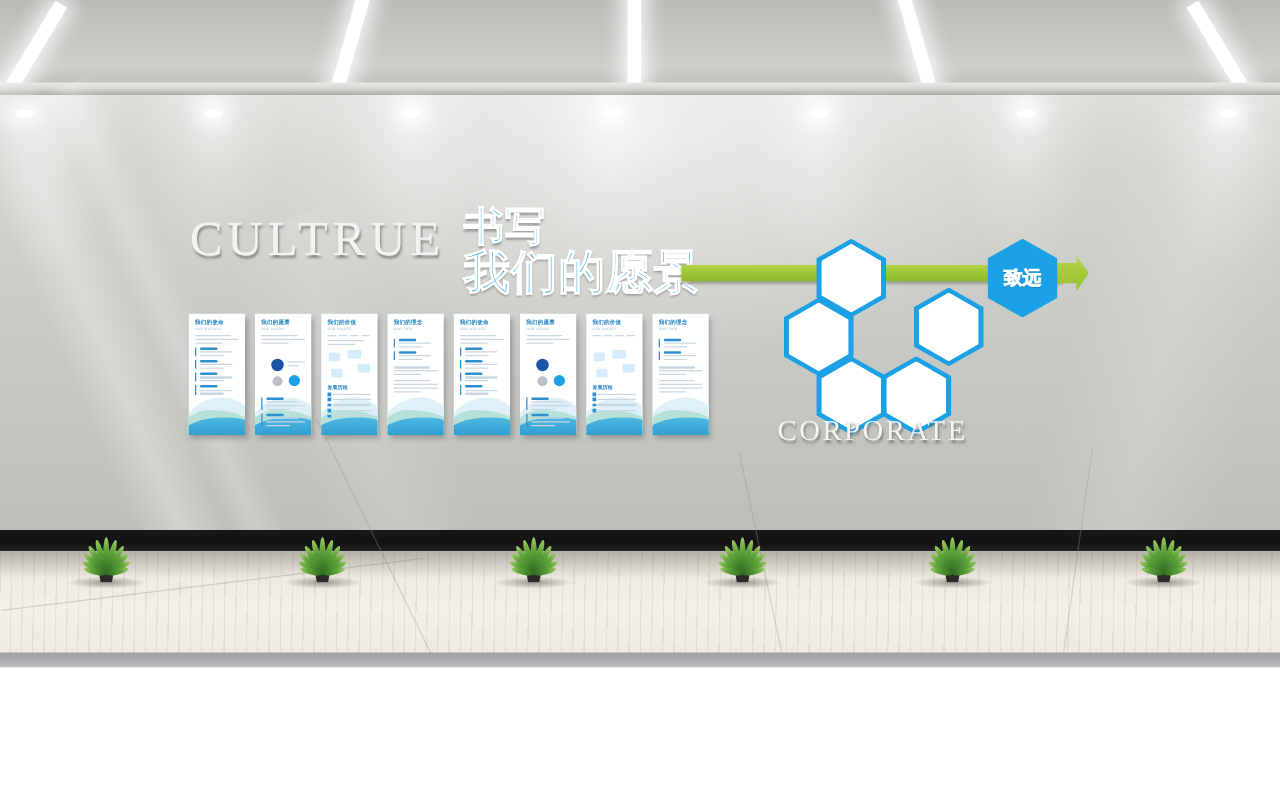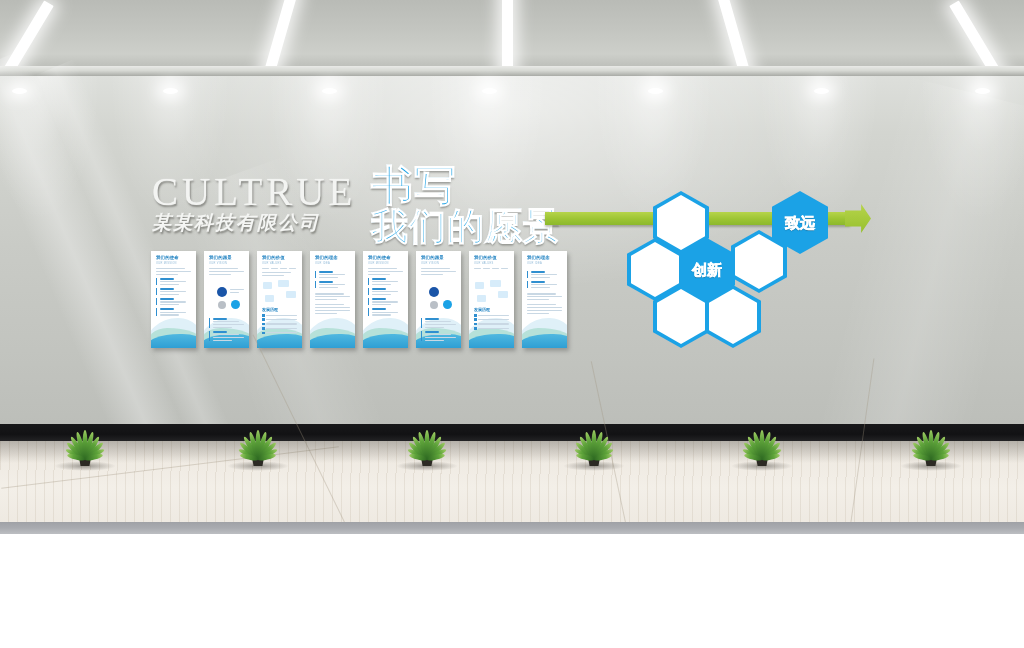--- a/index.html
+++ b/index.html
@@ -99,21 +99,21 @@
     color:#f4f5f3;
     text-shadow:1px 2px 2px rgba(95,95,90,.7);
   }
 
   .bigtitle { position:absolute; left:371px; top:166px; line-height:.96; }
   .bigtitle .l1, .bigtitle .l2 {
     display:block; font-weight:bold; color:#1ba2e6; letter-spacing:1px;
     text-shadow: 0 2px 2px rgba(70,70,66,.45);
     -webkit-text-stroke:1px #fff;
   }
-  .bigtitle .l1 { font-size:42px; }
+  .bigtitle .l1 { font-size:32px; }
   .bigtitle .l2 { font-size:37px; margin-top:3px; }
 
   
   .arrow-bar {
     position:absolute; left:545px; top:212px; width:305px; height:13px;
     background:linear-gradient(180deg,#b6d44a 0%,#9cc433 55%,#8cb92c 100%);
     box-shadow:0 2px 2px rgba(70,75,50,.35);
   }
   .arrow-head {
     position:absolute; left:845px; top:204px; width:26px; height:29px;
@@ -220,52 +220,49 @@
 
     <div class="downlight" style="left:12px;top:88px;"></div>
     <div class="downlight" style="left:163px;top:88px;"></div>
     <div class="downlight" style="left:322px;top:88px;"></div>
     <div class="downlight" style="left:482px;top:88px;"></div>
     <div class="downlight" style="left:648px;top:88px;"></div>
     <div class="downlight" style="left:814px;top:88px;"></div>
     <div class="downlight" style="left:975px;top:88px;"></div>
 
     <div class="cultrue">CULTRUE</div>
-    <div class="company">某某科技有限公司</div>
 
     <div class="bigtitle">
       <span class="l1">书写</span>
       <span class="l2">我们的愿景</span>
     </div>
 
     <div class="arrow-bar"></div>
     <div class="arrow-head"></div>
 
     <div class="hex white" style="left:653px;top:191px;">
       <span class="hex-inner"></span>
     </div>
     <div class="hex white" style="left:627px;top:238px;">
       <span class="hex-inner"></span>
     </div>
-    <div class="hex blue" style="left:679px;top:238px;">
-      <span class="hex-label">创新</span>
-    </div>
     <div class="hex white" style="left:731px;top:230px;">
       <span class="hex-inner"></span>
     </div>
     <div class="hex white" style="left:653px;top:285px;">
       <span class="hex-inner"></span>
     </div>
     <div class="hex white" style="left:705px;top:285px;">
       <span class="hex-inner"></span>
     </div>
-    <div class="hex blue" style="left:772px;top:191px;">
+    <div class="hex blue" style="left:790px;top:191px;">
       <span class="hex-label">致远</span>
     </div>
 
+    <div class="corporate">CORPORATE</div>
 
     <div class="panel" style="left:151px;">
       <div class="wave1"></div>
       <div class="wave2"></div>
       <div class="wave3"></div>
       <div class="p-h">我们的使命</div>
       <div class="p-sub">OUR MISSION</div>
       <div class="p-body">
         <div class="p-line m"></div>
           <div class="p-line"></div>

